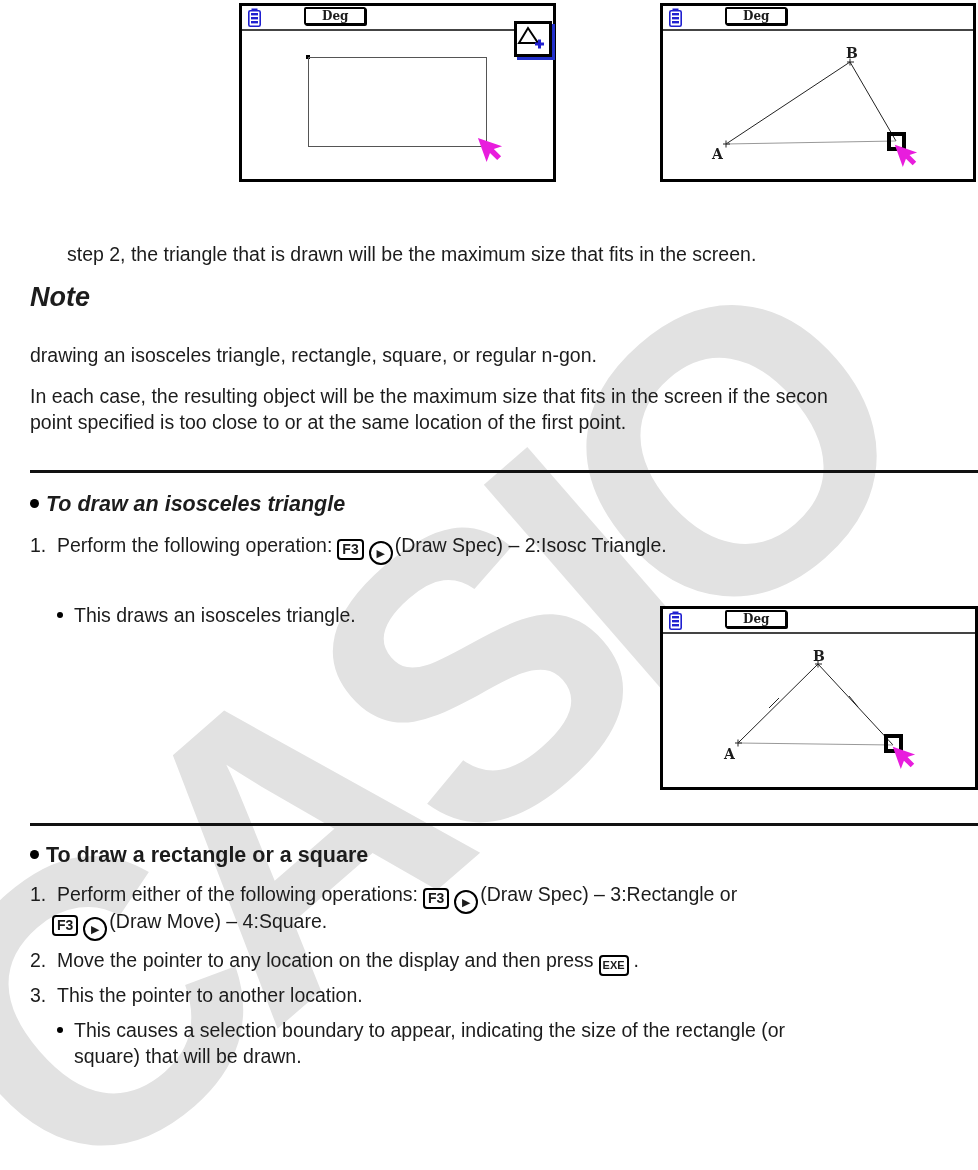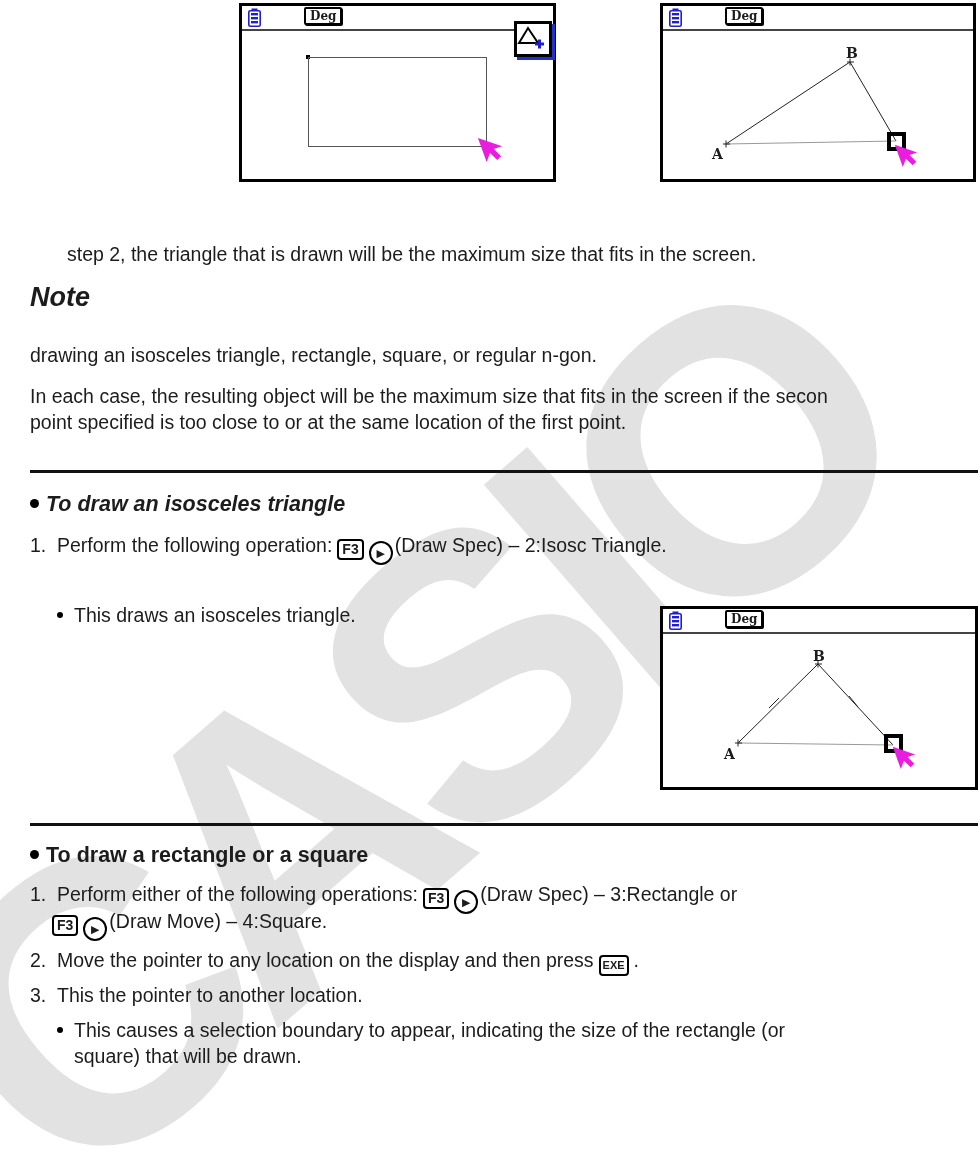--- a/index.html
+++ b/index.html
@@ -10,21 +10,21 @@
   
   #watermark{position:absolute;left:-147px;top:950px;transform:rotate(-41deg);
     transform-origin:0 0;font-size:400px;line-height:400px;font-weight:bold;
     letter-spacing:-30px;color:#e2e2e2;z-index:0;user-select:none;}
   
   .screen{position:absolute;background:#fff;border:3px solid #000;z-index:2;}
   .statusbar{position:absolute;left:0;top:0;right:0;height:23px;border-bottom:2px solid #444;}
   .battery{position:absolute;left:6px;top:2px;}
   .degbadge{position:absolute;left:62px;top:1px;border:2px solid #000;border-radius:2px;
     box-shadow:1px 1px 0 #000;background:#fff;font-weight:bold;font-size:12px;
-    line-height:14px;padding:0 4px;font-family:"DejaVu Serif",serif;text-align:right;}
+    line-height:14px;padding:0 16px;font-family:"DejaVu Serif",serif;text-align:right;}
   .vlabel{position:absolute;font-family:"DejaVu Serif",serif;font-weight:bold;font-size:14px;line-height:14px;}
   .selbox{position:absolute;width:11px;height:11px;border:4px solid #000;background:transparent;}
   .toolbtn{position:absolute;left:272px;top:15px;width:32px;height:30px;border:3px solid #000;
     background:#fff;box-shadow:3px 3px 0 #2230cc;}
   .drawnrect{position:absolute;left:66px;top:51px;width:177px;height:88px;border:1px solid #555;}
   .cornerdot{position:absolute;left:64px;top:49px;width:4px;height:4px;background:#000;}
   
   .body{font-size:19.5px;line-height:26px;z-index:3;}
   .h{font-size:21.5px;font-weight:bold;z-index:3;}
   .notetitle{font-size:27px;font-weight:bold;font-style:italic;z-index:3;}

